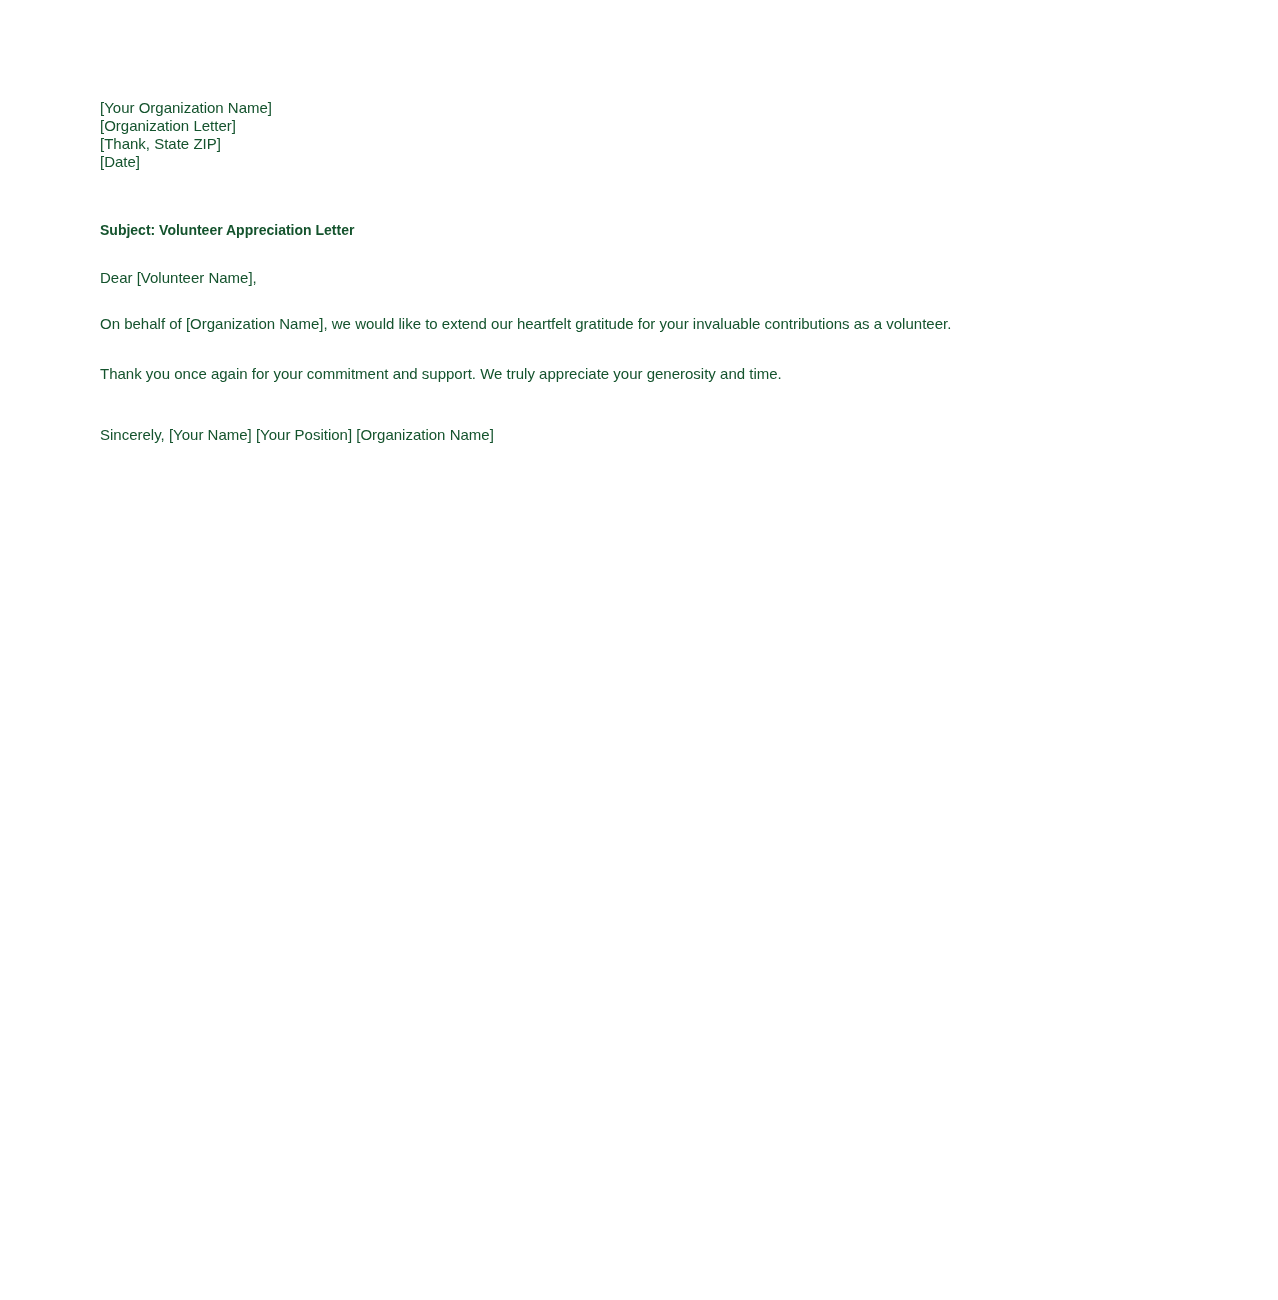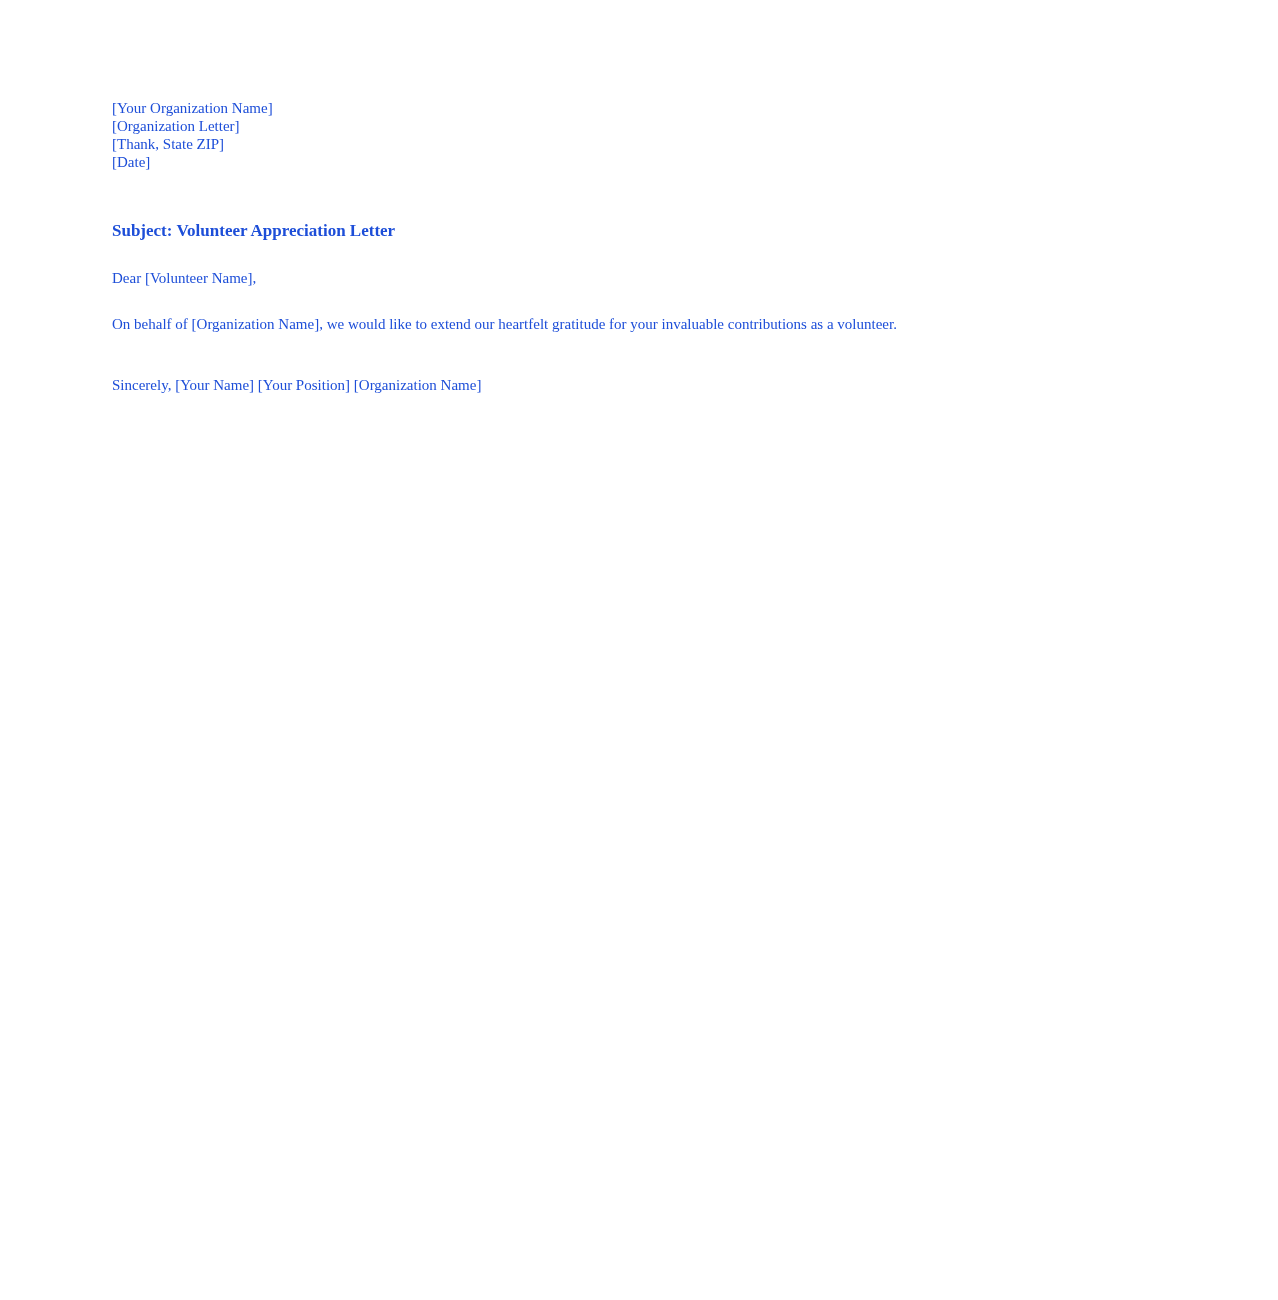--- a/index.html
+++ b/index.html
@@ -10,33 +10,32 @@
   .page {
     position: relative;
     width: 1278px;
     height: 1300px;
     background: #ffffff;
     overflow: hidden;
   }
   .letter {
     position: absolute;
     top: 0;
-    left: 112px;
+    left: 100px;
     width: 1060px;
-    color: #1d4ed8;
+    color: #14532d;
     font-size: 15px;
     line-height: 18px;
-    font-family: Liberation Serif, serif;
   }
   .header-block {
     margin-top: 99px;
   }
   .subject-line {
     margin-top: 49px;
-    font-size: 17px;
+    font-size: 14px;
     line-height: 21px;
     font-weight: bold;
   }
   .salutation {
     margin-top: 28px;
   }
   .body-paragraph {
     margin-top: 28px;
   }
   .closing-paragraph {
@@ -60,17 +59,18 @@
     </div>
 
     <div class="subject-line">Subject: Volunteer Appreciation Letter</div>
 
     <div class="salutation">Dear [Volunteer Name],</div>
 
     <div class="body-paragraph">
       <div>On behalf of [Organization Name], we would like to extend our heartfelt gratitude for your invaluable contributions as a volunteer.</div>
     </div>
 
+    <div class="closing-paragraph">Thank you once again for your commitment and support. We truly appreciate your generosity and time.</div>
 
     <div class="signature-line">Sincerely, [Your Name] [Your Position] [Organization Name]</div>
 
   </div>
 </div>
 
 </body></html>

